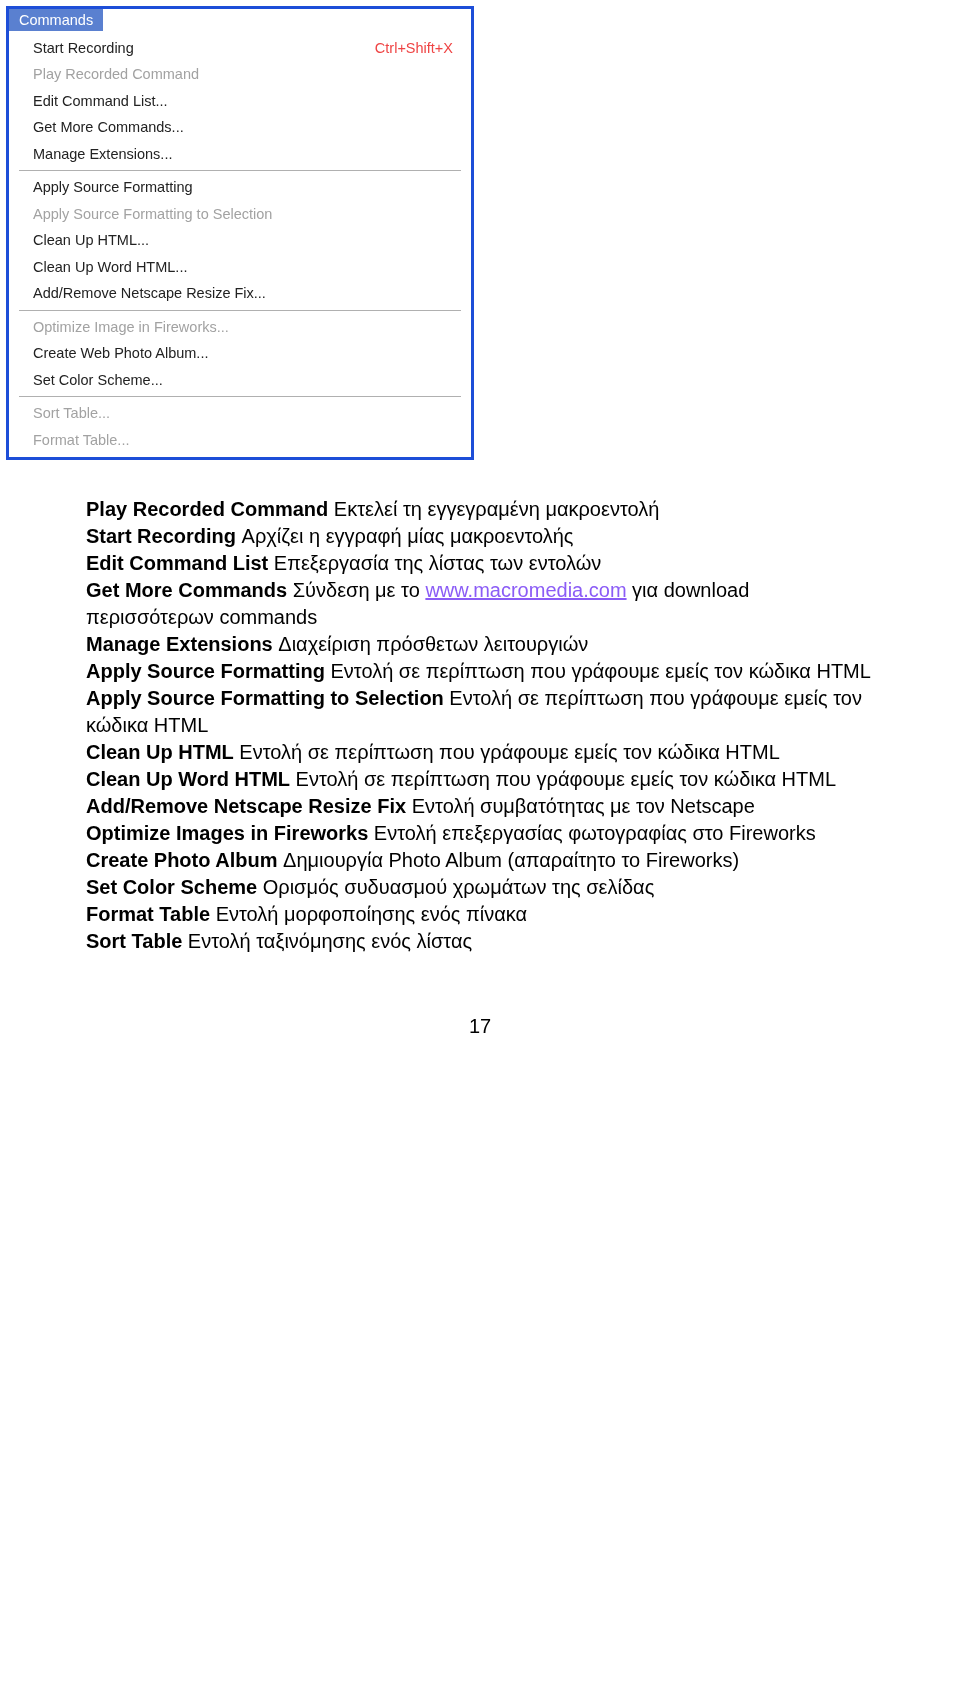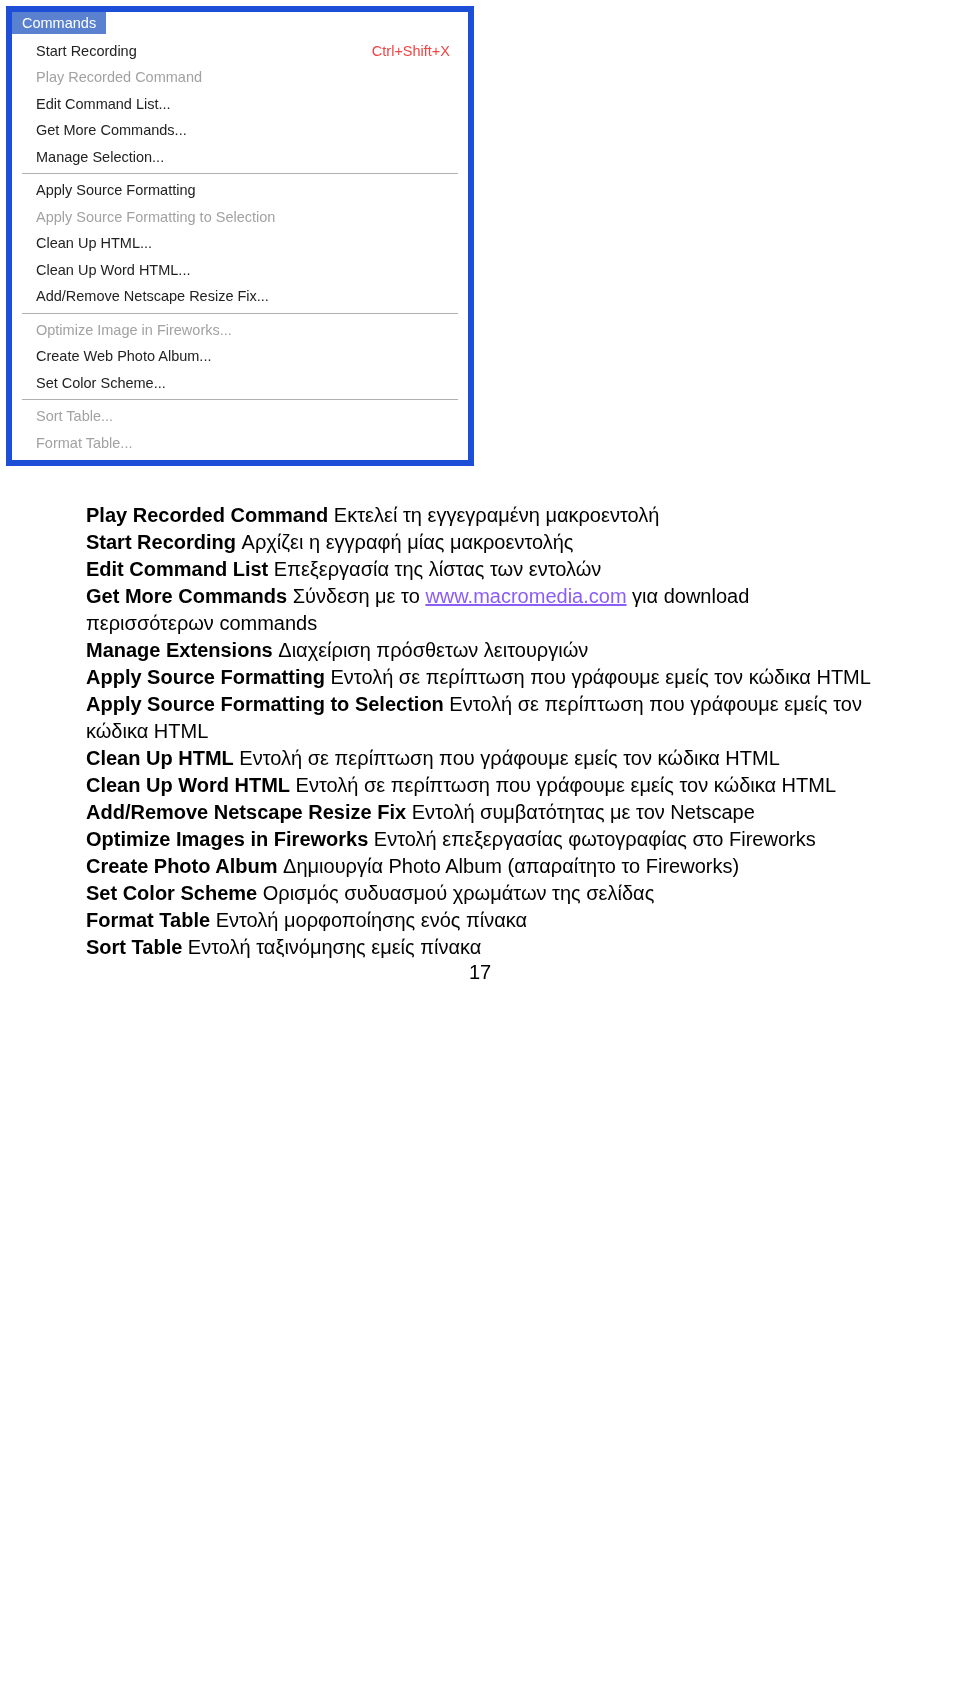--- a/index.html
+++ b/index.html
@@ -2,21 +2,21 @@
 <html><head>
 <meta charset="utf-8">
 <style>
   * { box-sizing: border-box; margin: 0; padding: 0; }
   body {
     background: #ffffff;
     font-family: Verdana, Tahoma, Arial, sans-serif;
     width: 960px;
   }
   .menu-container {
-    border: 6px solid #1d4ed8;
+    border: 3px solid #1d4ed8;
     background: #ffffff;
     width: 468px;
     margin: 6px 0 0 6px;
     padding-bottom: 4px;
   }
   .menu-title {
     display: inline-block;
     background: #5a80d0;
     color: #ffffff;
     font-size: 14.5px;
@@ -50,20 +50,21 @@
     color: #000000;
     margin: 36px 86px 0 86px;
   }
   .doc p { margin: 0; }
   .doc .bold { font-weight: bold; }
   .doc a { color: #8b5cf6; text-decoration: underline; }
   .page-num {
     text-align: center;
     font-family: Verdana, Arial, sans-serif;
     font-size: 20px;
+    margin-top: 60px;
   }
 </style>
 </head>
 <body>
 
 <div class="menu-container">
   <div class="menu-title">Commands</div>
   <div class="menu-items">
 
   <div class="menu-item">
@@ -73,21 +74,21 @@
       <div class="menu-item disabled">
         <span>Play Recorded Command</span>
       </div>
       <div class="menu-item">
         <span>Edit Command List...</span>
       </div>
       <div class="menu-item">
         <span>Get More Commands...</span>
       </div>
       <div class="menu-item">
-        <span>Manage Selection...</span>
+        <span>Manage Extensions...</span>
       </div>
       <div class="menu-sep"></div>
       <div class="menu-item">
         <span>Apply Source Formatting</span>
       </div>
       <div class="menu-item disabled">
         <span>Apply Source Formatting to Selection</span>
       </div>
       <div class="menu-item">
         <span>Clean Up HTML...</span>
@@ -127,16 +128,16 @@
     <p><span class="bold">Manage Extensions</span><span> Διαχείριση πρόσθετων λειτουργιών</span></p>
     <p><span class="bold">Apply Source Formatting</span><span> Εντολή σε περίπτωση που γράφουμε εμείς τον κώδικα HTML</span></p>
     <p><span class="bold">Apply Source Formatting to Selection</span><span> Εντολή σε περίπτωση που γράφουμε εμείς τον κώδικα HTML</span></p>
     <p><span class="bold">Clean Up HTML</span><span> Εντολή σε περίπτωση που γράφουμε εμείς τον κώδικα HTML</span></p>
     <p><span class="bold">Clean Up Word HTML</span><span> Εντολή σε περίπτωση που γράφουμε εμείς τον κώδικα HTML</span></p>
     <p><span class="bold">Add/Remove Netscape Resize Fix</span><span> Εντολή συμβατότητας με τον Netscape</span></p>
     <p><span class="bold">Optimize Images in Fireworks</span><span> Εντολή επεξεργασίας φωτογραφίας στο Fireworks</span></p>
     <p><span class="bold">Create Photo Album</span><span> Δημιουργία Photo Album (απαραίτητο το Fireworks)</span></p>
     <p><span class="bold">Set Color Scheme</span><span> Ορισμός συδυασμού χρωμάτων της σελίδας</span></p>
     <p><span class="bold">Format Table</span><span> Εντολή μορφοποίησης ενός πίνακα</span></p>
-    <p><span class="bold">Sort Table</span><span> Εντολή ταξινόμησης εμείς πίνακα</span></p>
+    <p><span class="bold">Sort Table</span><span> Εντολή ταξινόμησης ενός λίστας</span></p>
   </div>
 
 <div class="page-num">17</div>
 
 </body></html>

